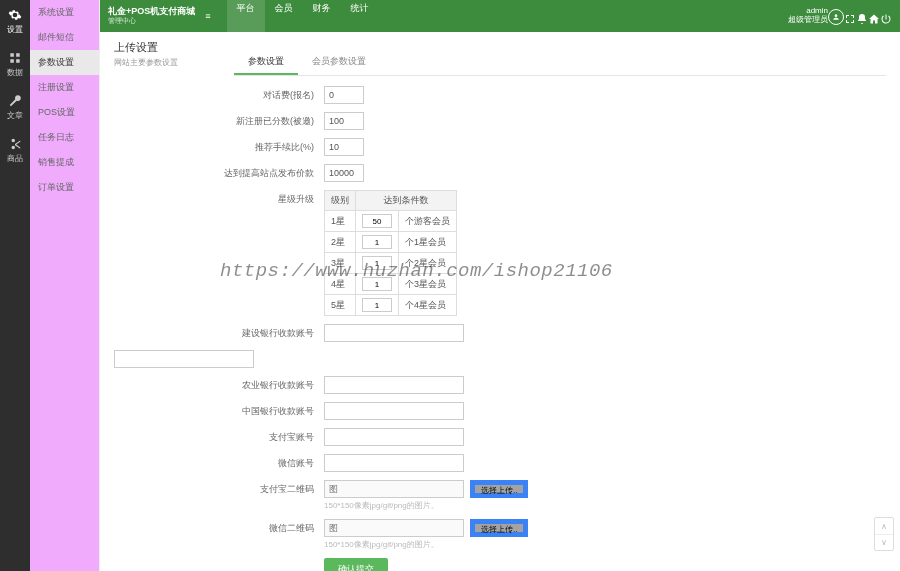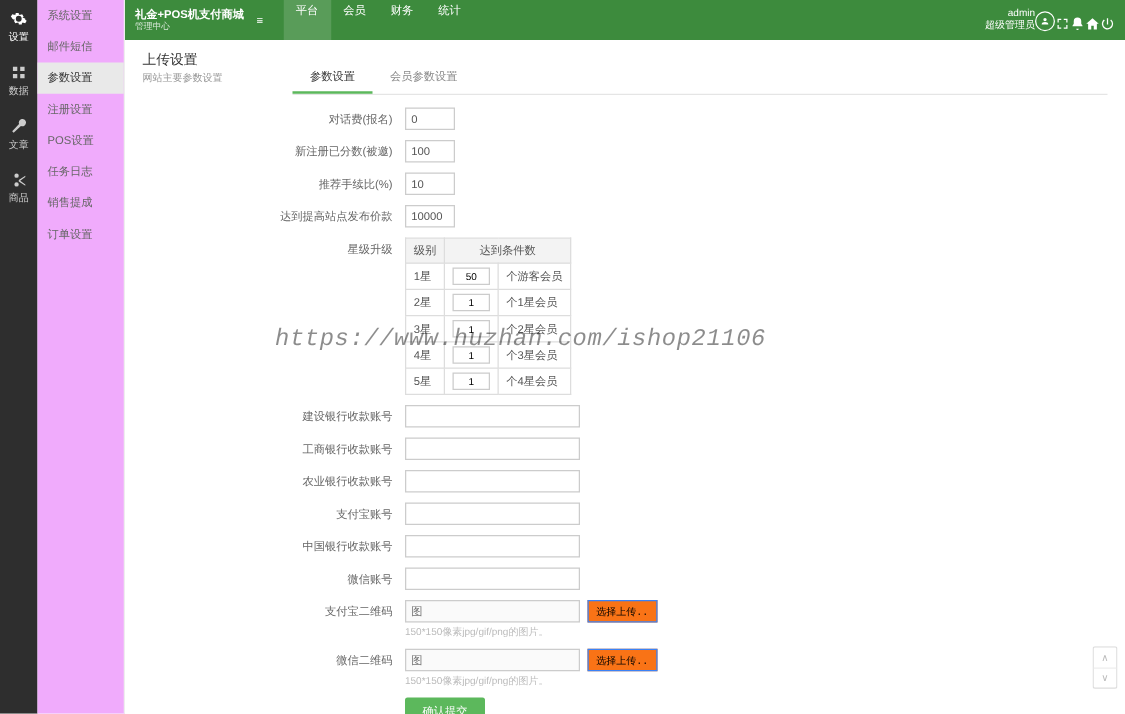--- a/index.html
+++ b/index.html
@@ -37,21 +37,21 @@
 .lbl { width:210px; text-align:right; padding-right:10px; font-size:9px; color:#666; padding-top:3px; }
 .ctl { flex:1; }
 .inp { height:18px; border:1px solid #ccc; padding:0 4px; font-size:9px; color:#555; }
 .w40 { width:40px; } .w140 { width:140px; }
 .tbl { border-collapse:collapse; }
 .tbl th, .tbl td { border:1px solid #ddd; padding:3px 6px; font-size:9px; color:#555; background:#fff; }
 .tbl th { background:#f3f3f3; font-weight:normal; }
 .tbl input { width:30px; height:14px; border:1px solid #ccc; font-size:8px; text-align:center; }
 .upload { display:flex; align-items:center; gap:6px; }
 .upload .w140 { background:#fafafa; color:#aaa; }
-.btn-up { height:18px; border:1px solid #3b82f6; background:#f97316; font-size:8px; padding:0 6px; cursor:pointer;font-family:Liberation Mono, monospace; }
+.btn-up { height:18px; border:5px solid #3b82f6; background:#a3a3a3; font-size:8px; padding:0 6px; cursor:pointer; }
 .hint { font-size:8px; color:#bbb; margin-top:2px; }
 .submit { margin-left:210px; margin-top:4px; }
 .btn-submit { background:#5cb85c; color:#fff; border:none; padding:5px 14px; font-size:9px; cursor:pointer; border-radius:2px; }
 .watermark { position:absolute; top:260px; left:120px; font-size:19px; font-style:italic; font-family:Liberation Mono, monospace; color:rgba(0,0,0,.45); pointer-events:none; letter-spacing:.5px; }
 .floatbtns { position:absolute; right:6px; bottom:20px; border:1px solid #ddd; border-radius:2px; background:#fff; }
 .floatbtns div { width:18px; height:16px; display:flex; align-items:center; justify-content:center; color:#bbb; font-size:8px; cursor:pointer; }
 .floatbtns div+div { border-top:1px solid #eee; }
 </style>
 </head>
 <body>
@@ -196,33 +196,32 @@
             </tbody>
               </table>
           </div>
         </div>
 
         <div class="row">
             <div class="lbl">建设银行收款账号</div>
             <div class="ctl"><input class="inp w140" style=""></div>
           </div>
         <div class="row">
-            <div class="lbl">工商银行收款账号</div>
             <div class="ctl"><input class="inp w140" style=""></div>
           </div>
         <div class="row">
             <div class="lbl">农业银行收款账号</div>
             <div class="ctl"><input class="inp w140" style=""></div>
           </div>
         <div class="row">
+            <div class="lbl">中国银行收款账号</div>
+            <div class="ctl"><input class="inp w140" style=""></div>
+          </div>
+        <div class="row">
             <div class="lbl">支付宝账号</div>
-            <div class="ctl"><input class="inp w140" style=""></div>
-          </div>
-        <div class="row">
-            <div class="lbl">中国银行收款账号</div>
             <div class="ctl"><input class="inp w140" style=""></div>
           </div>
         <div class="row">
             <div class="lbl">微信账号</div>
             <div class="ctl"><input class="inp w140" style=""></div>
           </div>
 
         <div class="row">
             <div class="lbl">支付宝二维码</div>
           <div class="ctl">

